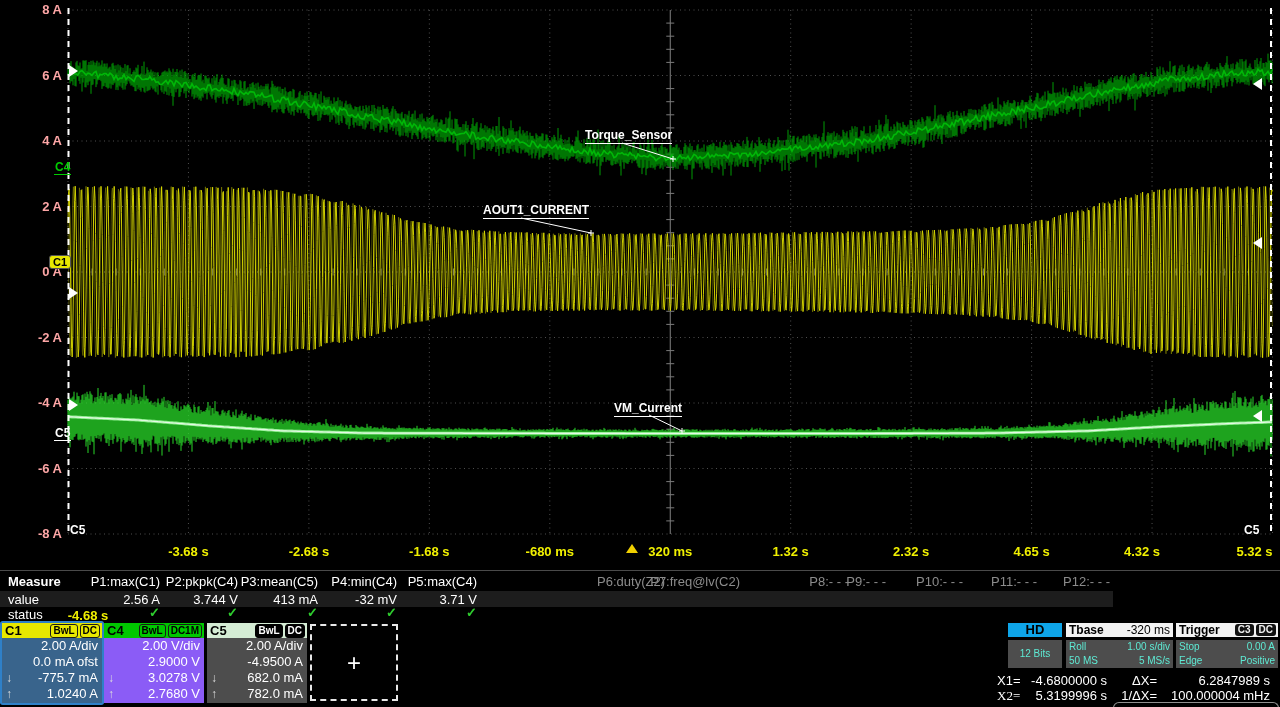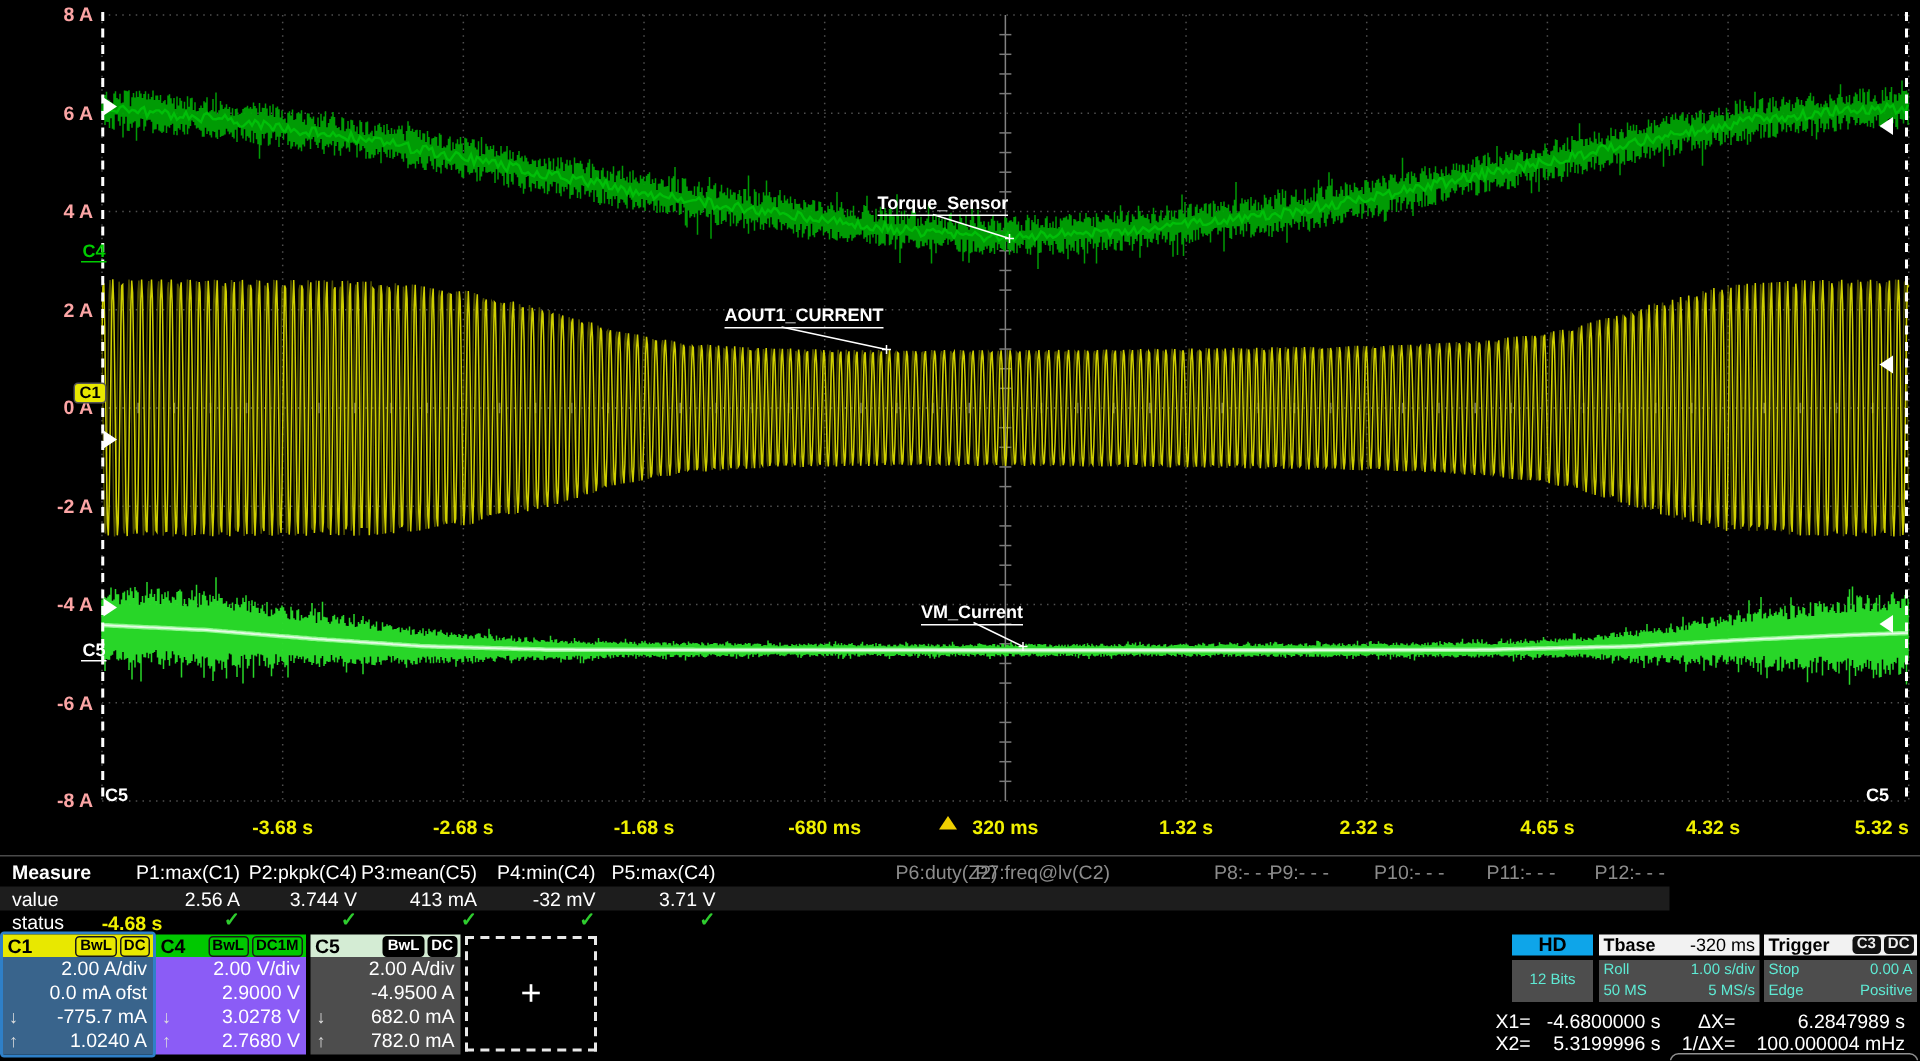--- a/index.html
+++ b/index.html
@@ -346,20 +346,20 @@
           <span class="l">Edge</span>
           <span>Positive</span>
         </div>
       </div>
     </div>
 
     <div class="abs ro" style="left:997px;top:673px;">X1=</div>
     <div class="abs ro ror" style="left:1012px;top:673px;width:95px;">-4.6800000 s</div>
     <div class="abs ro ror" style="left:1112px;top:673px;width:45px;">ΔX=</div>
     <div class="abs ro ror" style="left:1158px;top:673px;width:112px;">6.2847989 s</div>
-    <div class="abs ro" style="left:997px;top:688px;">X2=</div>
+    <div class="abs ro" style="left:997px;top:688px;font-family:Liberation Serif, serif;">X2=</div>
     <div class="abs ro ror" style="left:1012px;top:688px;width:95px;">5.3199996 s</div>
     <div class="abs ro ror" style="left:1102px;top:688px;width:55px;">1/ΔX=</div>
     <div class="abs ro ror" style="left:1158px;top:688px;width:112px;">100.000004 mHz</div>
 
     <div class="abs popupedge"></div>
   </div>
 </div>
 
 </body></html>

